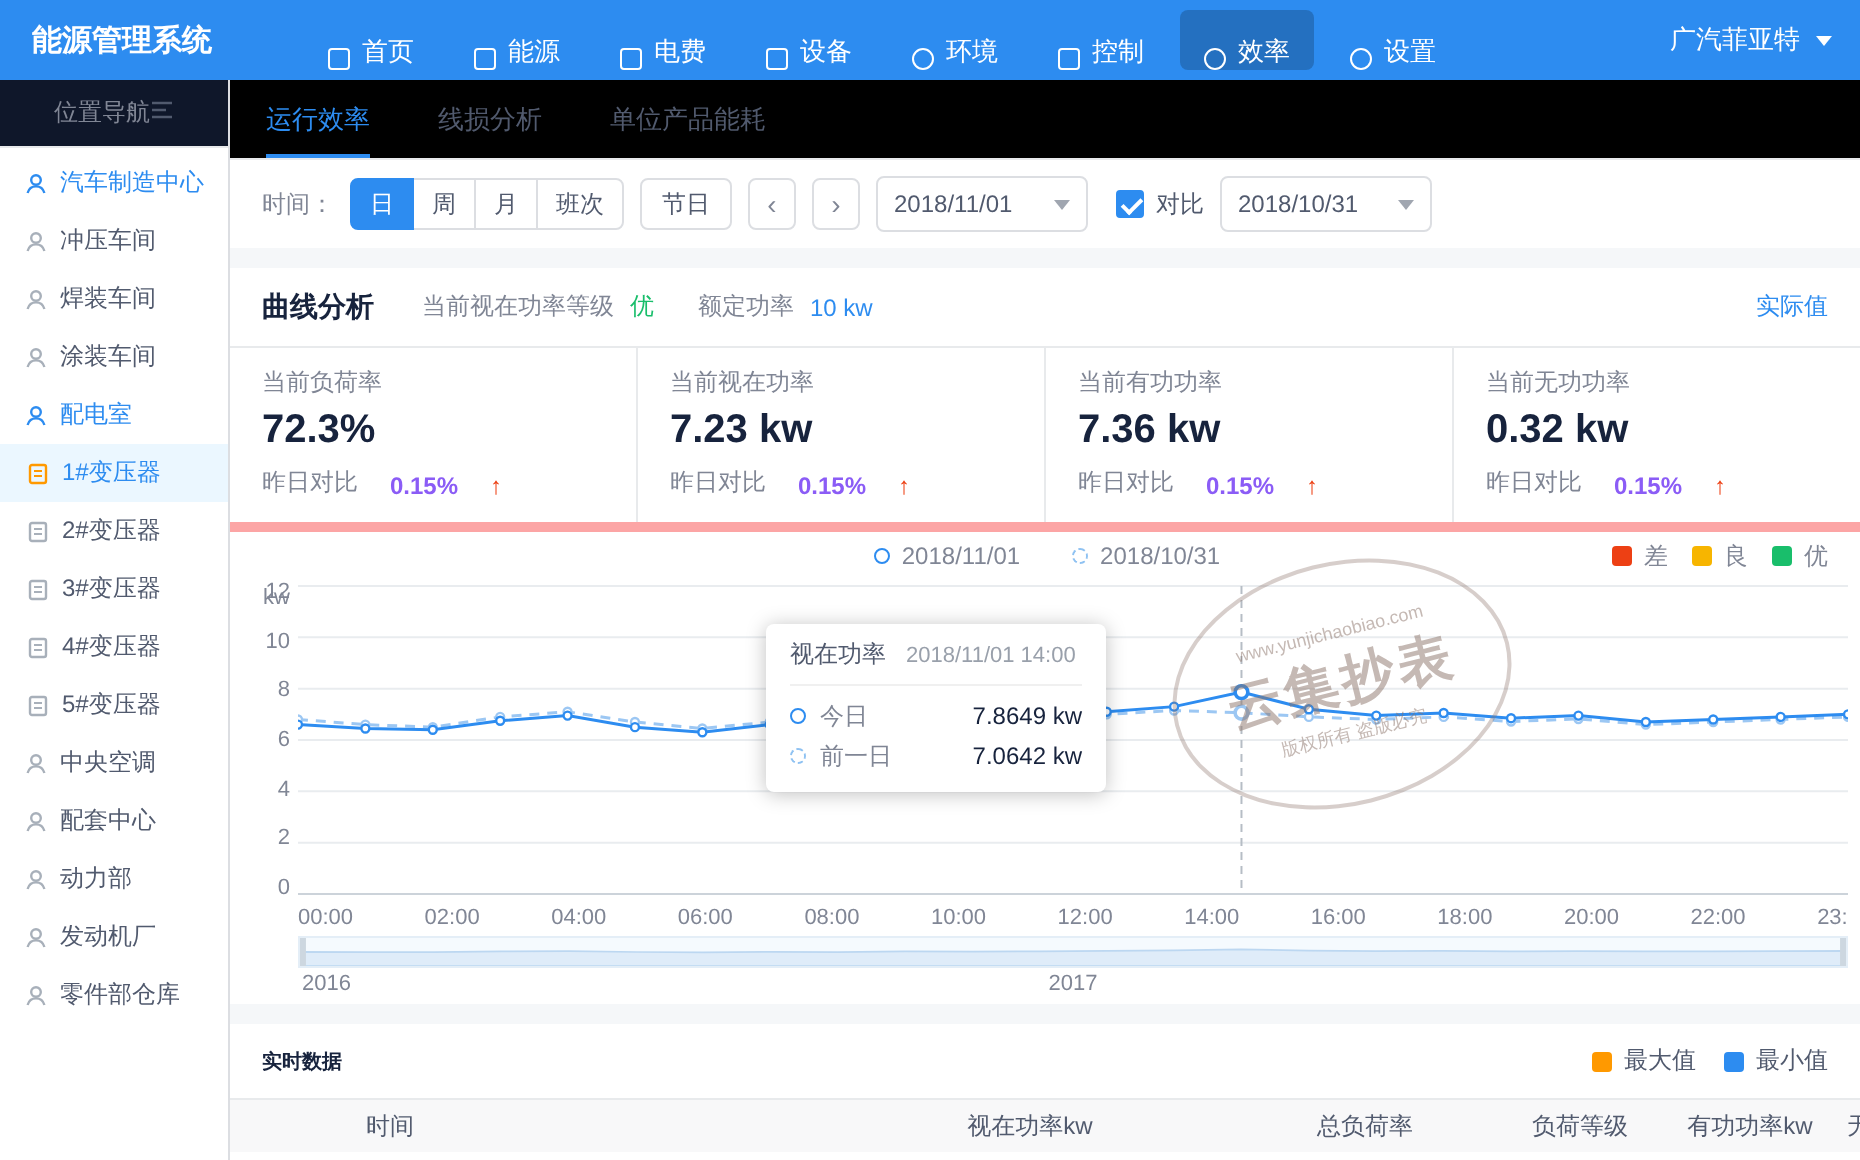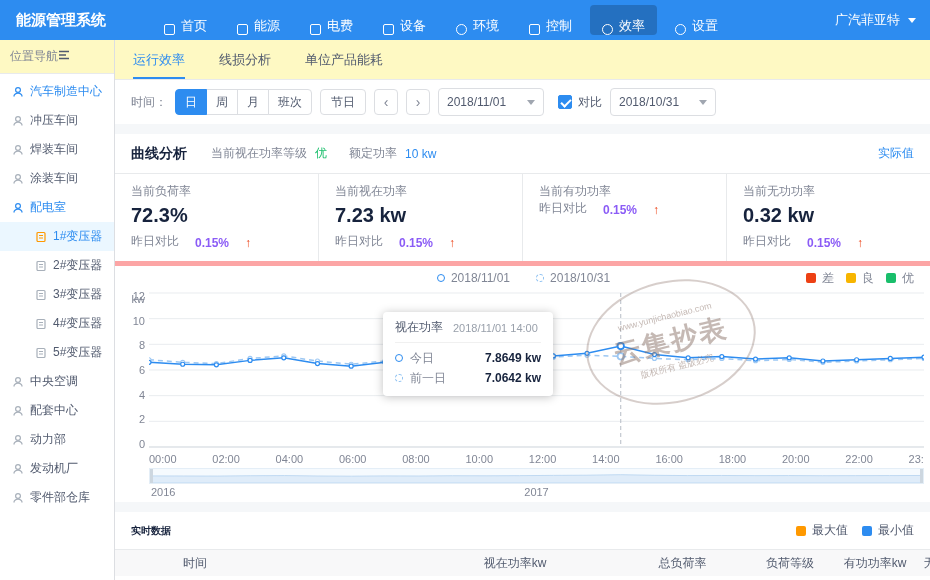--- a/index.html
+++ b/index.html
@@ -14,33 +14,33 @@
 .nav-item{display:flex;align-items:flex-end;gap:6px;height:30px;padding:0 12px;border-radius:4px;font-size:13px;cursor:pointer;white-space:nowrap}
 .nav-item.active{background:rgba(0,0,0,.2)}
 .nav-icon{width:11px;height:11px;border:1.5px solid #fff;border-radius:2px;flex:0 0 auto}
 .nav-icon.round{border-radius:50%}
 .header-right{margin-left:auto;display:flex;align-items:center;gap:8px;padding-right:14px;font-size:13px;cursor:pointer}
 .caret{width:0;height:0;border-left:4px solid transparent;border-right:4px solid transparent;border-top:5px solid #fff}
 
 
 .main-wrap{flex:1;display:flex;min-height:0}
 .sidebar{width:115px;flex:0 0 115px;background:#fff;border-right:1px solid #dcdee2;display:flex;flex-direction:column}
-.sidebar-header{height:34px;flex:0 0 34px;display:flex;align-items:center;justify-content:flex-start;padding:0 10px;border-bottom:1px solid #e8eaec;color:#808695;background:#fef9c3}
+.sidebar-header{height:34px;flex:0 0 34px;display:flex;align-items:center;justify-content:center;padding:0 10px;border-bottom:1px solid #e8eaec;color:#808695;background:#0f172a}
 .tree{flex:1;overflow:hidden;padding-top:3px}
 .tree-item{height:29px;display:flex;align-items:center;gap:6px;padding:0 4px 0 12px;cursor:pointer;white-space:nowrap;color:#515a6e}
-.tree-item.child{padding-left:35px}
+.tree-item.child{padding-left:13px}
 .tree-item.blue{color:#2d8cf0}
 .tree-item.selected{background:#ebf7ff;color:#2d8cf0}
 .tree-icon{width:12px;height:12px;color:#a8b0ba;flex:0 0 auto}
 .blue .tree-icon{color:#2d8cf0}
 .selected .tree-icon{color:#ff9900}
 
 .content{flex:1;min-width:0;display:flex;flex-direction:column;overflow:hidden}
 .block-top{background:#fff}
-.tabs-row{height:40px;display:flex;align-items:stretch;gap:34px;padding:0 18px;border-bottom:1px solid #e8eaec;background:#fef9c3}
+.tabs-row{height:40px;display:flex;align-items:stretch;gap:34px;padding:0 18px;border-bottom:1px solid #e8eaec;background:#000000}
 .tab{display:flex;align-items:center;position:relative;font-size:13px;color:#515a6e;cursor:pointer}
 .tab.active{color:#2d8cf0}
 .tab.active::after{content:"";position:absolute;left:0;right:0;bottom:0;height:2px;background:#2d8cf0}
 
 .timebar{height:44px;display:flex;align-items:center;padding:0 16px;gap:8px;background:#fff}
 .seg{display:flex}
 .seg-btn{min-width:30px;height:26px;display:flex;align-items:center;justify-content:center;padding:0 9px;border:1px solid #dcdee2;background:#fff;margin-left:-1px;cursor:pointer;color:#515a6e}
 .seg-btn:first-child{border-radius:4px 0 0 4px;margin-left:0}
 .seg-btn:last-child{border-radius:0 4px 4px 0}
 .seg-btn.active{background:#2d8cf0;border-color:#2d8cf0;color:#fff;z-index:1}
@@ -87,21 +87,21 @@
 .year-row{margin-left:26px;height:16px;position:relative;color:#808695;font-size:11px}
 .year-left{position:absolute;left:2px;top:2px}
 .year-mid{position:absolute;left:50%;top:2px;transform:translateX(-50%)}
 
 .tooltip{position:absolute;left:268px;top:178px;z-index:6;background:#fff;border-radius:4px;box-shadow:0 1px 10px rgba(0,0,0,.25);padding:7px 12px 8px;min-width:170px}
 .tt-head{display:flex;gap:10px;align-items:center;padding-bottom:6px;margin-bottom:5px;border-bottom:1px solid #f0f0f0}
 .tt-title{color:#515a6e}
 .tt-time{color:#99a0ab;font-size:11px}
 .tt-row{display:flex;align-items:center;gap:7px;height:20px}
 .tt-row .name{color:#808695}
-.tt-row .val{margin-left:auto;color:#17233d;font-weight:bold}
+.tt-row .val{margin-left:auto;color:#17233d;font-weight:normal}
 
 .watermark{position:absolute;left:556px;top:208px;transform:translate(-50%,-50%) rotate(-14deg);width:172px;height:122px;border:2px solid rgba(140,115,105,.35);border-radius:50%;display:flex;flex-direction:column;align-items:center;justify-content:center;gap:2px;color:rgba(140,115,105,.5);pointer-events:none;z-index:5;text-align:center}
 .wm-small{font-size:9px}
 .wm-big{font-size:27px;font-weight:bold;letter-spacing:2px}
 
 
 .panel-rt{background:#fff;margin-top:10px;flex:1;overflow:hidden}
 .rt-header{height:38px;display:flex;align-items:center;padding:0 16px;border-bottom:1px solid #e8eaec}
 .rt-title{font-size:10px;font-weight:bold;color:#17233d}
 .rt-legend{margin-left:auto;display:flex;align-items:center;gap:14px;color:#515a6e}
@@ -339,20 +339,21 @@
             <div class="stat-label">当前视在功率</div>
             <div class="stat-value">7.23 kw</div>
             <div class="stat-cmp">
                 <span>昨日对比</span>
                 <b>0.15%</b>
                 <span class="arrow-up">↑</span>
               </div>
           </div>
           <div class="stat">
             <div class="stat-label">当前有功功率</div>
+            <div class="stat-value">7.36 kw</div>
             <div class="stat-cmp">
                 <span>昨日对比</span>
                 <b>0.15%</b>
                 <span class="arrow-up">↑</span>
               </div>
           </div>
           <div class="stat">
             <div class="stat-label">当前无功功率</div>
             <div class="stat-value">0.32 kw</div>
             <div class="stat-cmp">

